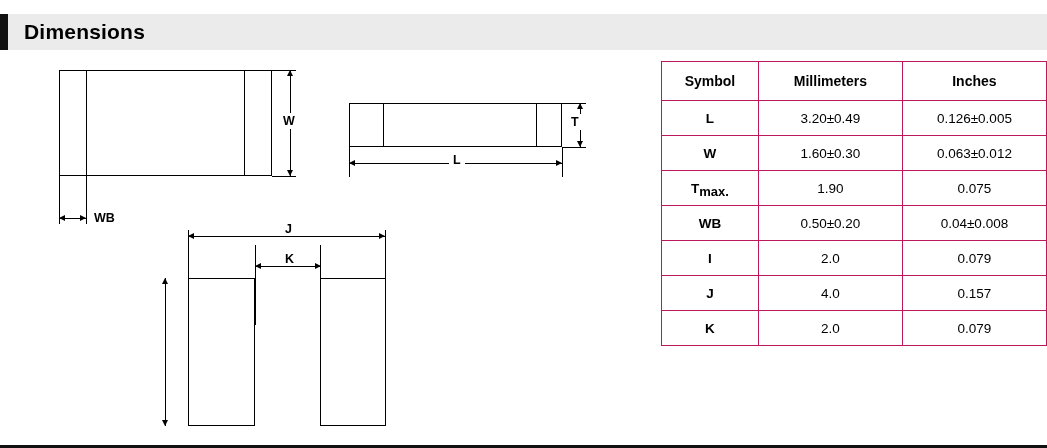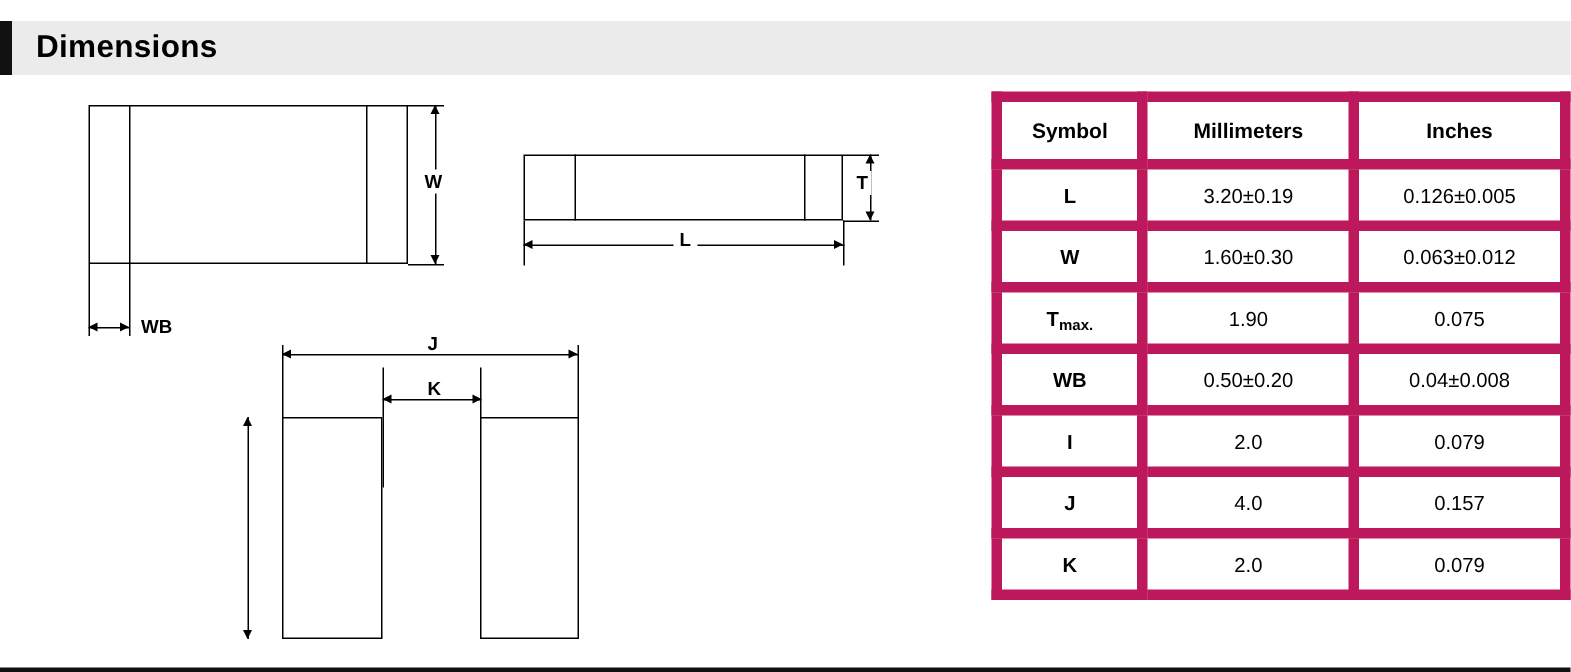--- a/index.html
+++ b/index.html
@@ -118,21 +118,21 @@
     position: absolute;
     left: 661px;
     top: 61px;
   }
   table.dims {
     border-collapse: collapse;
     background: #fff;
   }
   table.dims th,
   table.dims td {
-    border: 7px solid #be185d;
+    border: 1px solid #be185d;
     text-align: center;
     font-size: 13.5px;
     color: #000;
     height: 34px;
     padding: 0 6px;
     font-weight: normal;
   }
   table.dims th {
     font-weight: bold;
     height: 38px;
@@ -140,21 +140,21 @@
   }
   table.dims td.sym {
     font-weight: bold;
     width: 88px;
   }
   table.dims td.val,
   table.dims th.val {
     width: 138px;
   }
   table.dims sub {
-    font-size: 10px;
+    font-size: 13px;
     vertical-align: baseline;
     position: relative;
     top: 3px;
   }
 
   
   .watermark {
     position: absolute;
     left: 185px;
     top: 203px;
@@ -242,21 +242,21 @@
       <thead>
         <tr>
           <th class="sym">Symbol</th>
           <th class="val">Millimeters</th>
           <th class="val">Inches</th>
         </tr>
       </thead>
       <tbody>
         <tr>
           <td class="sym">L</td>
-          <td class="val">3.20±0.19</td>
+          <td class="val">3.20±0.49</td>
           <td class="val">0.126±0.005</td>
         </tr>
         <tr>
           <td class="sym">W</td>
           <td class="val">1.60±0.30</td>
           <td class="val">0.063±0.012</td>
         </tr>
         <tr>
           <td class="sym"><span>T</span><sub>max.</sub></td>
           <td class="val">1.90</td>

